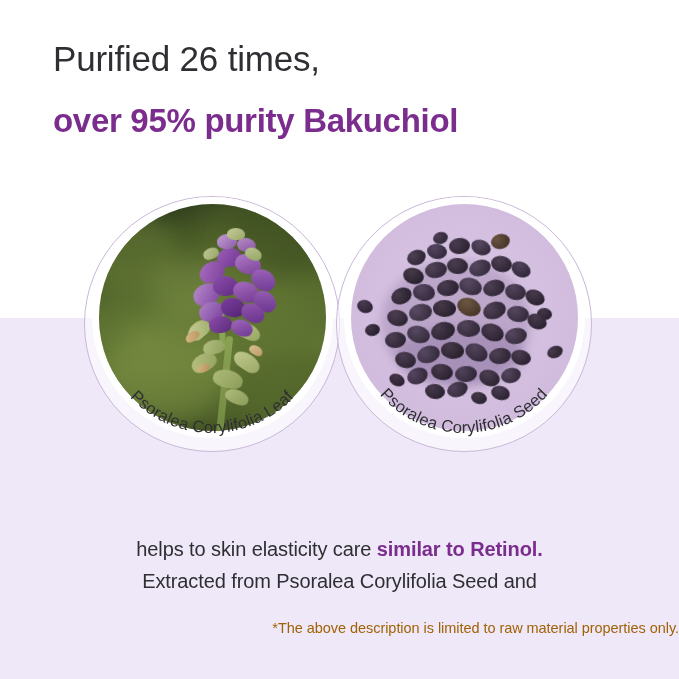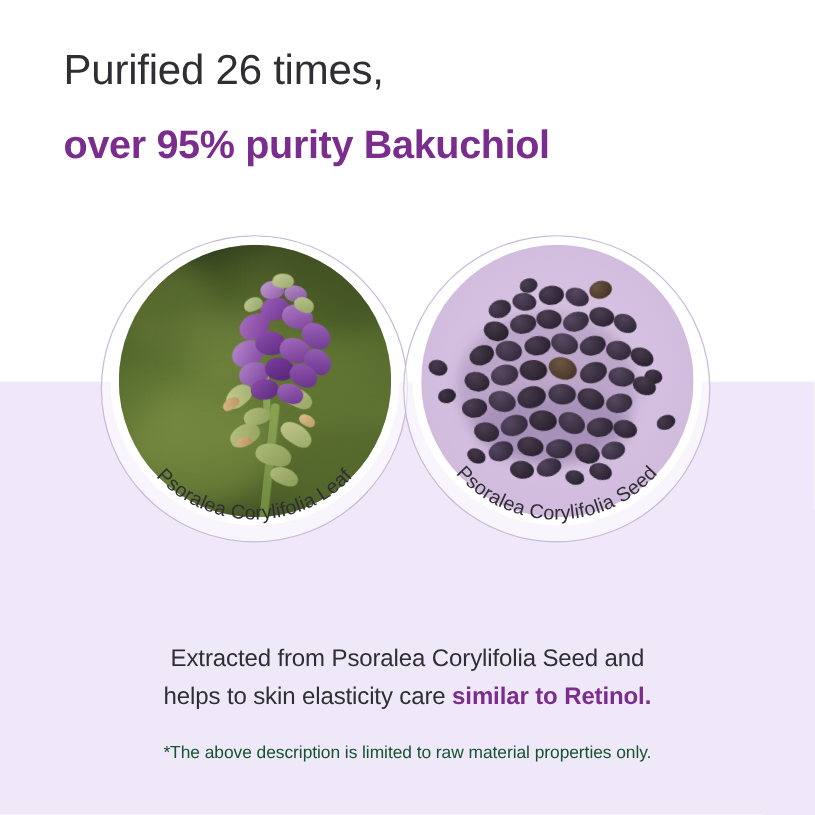--- a/index.html
+++ b/index.html
@@ -184,23 +184,23 @@
   }
   .body-accent {
     font-weight: 700;
     color: #7b2d8e;
   }
   .footnote {
     position: absolute;
     left: 0;
     top: 620px;
     width: 679px;
-    text-align: center;
+    text-align: right;
     font-size: 14.5px;
-    color: #14532d;
+    color: #a16207;
     letter-spacing: -0.05px;
   }
 </style>
 </head>
 <body>
 
 <div class="poster">
 
   <div class="bg-top"></div>
   <div class="bg-bottom"></div>
@@ -340,19 +340,19 @@
           <path id="arcSeed" d="M 18 146 A 112 112 0 0 0 238 146" fill="none"></path>
         </defs>
         <text text-anchor="middle">
           <textPath href="#arcSeed" startOffset="50%">Psoralea Corylifolia Seed</textPath>
         </text>
       </svg>
     </div>
   </div>
 
   <div class="body-copy">
+    <div class="body-line"><span>helps to skin elasticity care </span><span class="body-accent">similar to Retinol.</span></div>
     <div class="body-line">Extracted from Psoralea Corylifolia Seed and</div>
-    <div class="body-line"><span>helps to skin elasticity care </span><span class="body-accent">similar to Retinol.</span></div>
   </div>
 
   <div class="footnote">*The above description is limited to raw material properties only.</div>
 
 </div>
 
 </body></html>

